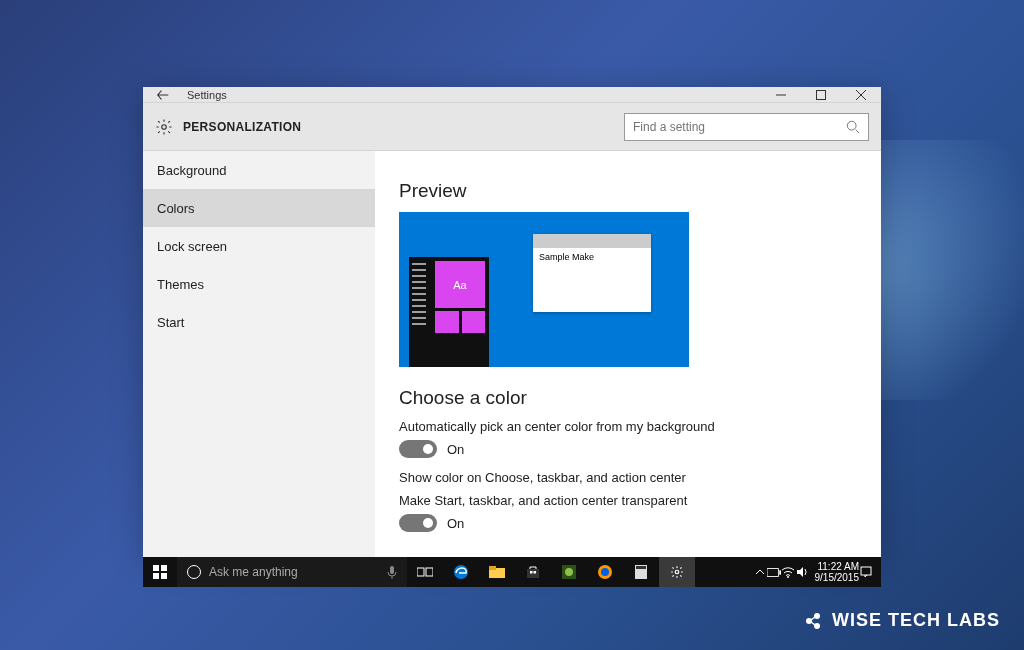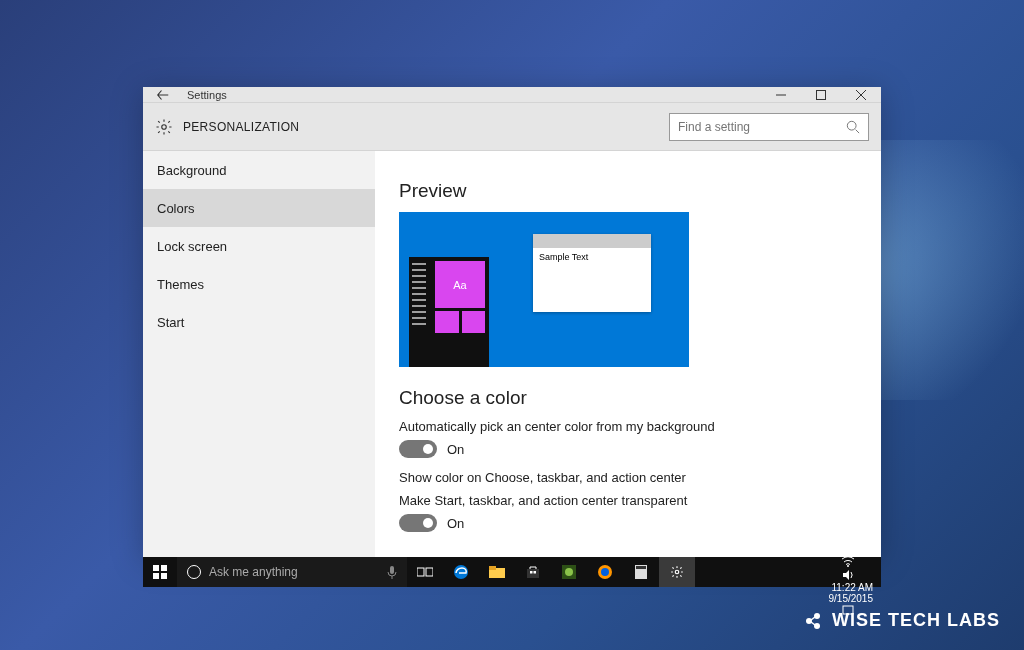--- a/index.html
+++ b/index.html
@@ -36,23 +36,23 @@
 .win-controls { display: flex; }
 .win-btn { width: 40px; height: 28px; display: flex; align-items: center; justify-content: center; cursor: pointer; }
 .win-btn svg { width: 10px; height: 10px; stroke: #333; stroke-width: 1; fill: none; }
 
 .header {
   height: 48px; background: #e6e6e6; display: flex; align-items: center;
   justify-content: space-between; padding: 0 12px; border-bottom: 1px solid #d4d4d4;
 }
 .header-left { display: flex; align-items: center; gap: 10px; }
 .gear { width: 18px; height: 18px; }
-.page-title { font-size: 12px; font-weight: 400; letter-spacing: 0.3px; color: #222; }
+.page-title { font-size: 12px; font-weight: 700; letter-spacing: 0.3px; color: #222; }
 .search-box {
-  width: 200px; height: 28px; border: 1px solid #999; background: #fff;
+  width: 245px; height: 28px; border: 1px solid #999; background: #fff;
   display: flex; align-items: center; padding: 0 8px; font-size: 12px; color: #666;
 }
 .search-box input { border: none; outline: none; flex: 1; font-size: 12px; color: #666; }
 .search-box svg { width: 14px; height: 14px; stroke: #666; fill: none; }
 
 .body { flex: 1; display: flex; overflow: hidden; }
 .sidebar { width: 232px; background: #f2f2f2; }
 .nav-item {
   height: 38px; display: flex; align-items: center; padding: 0 14px;
   font-size: 13px; color: #222; cursor: pointer;
@@ -99,21 +99,21 @@
   background: #101010; display: flex; align-items: center; color: #fff; justify-content: flex-end;
 }
 .tb-start { width: 34px; height: 30px; display: flex; align-items: center; justify-content: center; }
 .tb-cortana { display: flex; align-items: center; gap: 8px; padding: 0 10px; background: #1a1a1a; height: 30px; width: 230px; }
 .tb-cortana-circle { width: 14px; height: 14px; border: 1.5px solid #fff; border-radius: 50%; }
 .tb-cortana-text { font-size: 12px; color: #aaa; }
 .tb-mic { margin-left: auto; }
 .tb-icons { display: flex; height: 30px; }
 .tb-icon { width: 36px; height: 30px; display: flex; align-items: center; justify-content: center; }
 .tb-icon.active { background: #3a3a3a; }
-.tb-tray { margin-left: auto; display: flex; align-items: center; padding: 0 8px; font-size: 10px; flex-direction: column; }
+.tb-tray { margin-left: auto; display: flex; align-items: center; padding: 0 8px; font-size: 10px; }
 .tb-clock { text-align: right; line-height: 1.1; font-size: 10px; padding-left: 6px; }
 .tray-ic { width: 14px; height: 14px; display: flex; align-items: center; justify-content: center; }
 </style>
 </head>
 <body>
 
 <div class="light-beam"></div>
 
 <div class="window">
   <div class="titlebar">
@@ -198,21 +198,21 @@
               <div class="pv-line"></div>
           </div>
           <div class="pv-start-right">
             <div class="pv-tile big">Aa</div>
             <div class="pv-tile"></div>
               <div class="pv-tile"></div>
           </div>
         </div>
         <div class="pv-window">
           <div class="pv-window-bar"></div>
-          <div class="pv-sample">Sample Text</div>
+          <div class="pv-sample">Sample Make</div>
         </div>
       </div>
 
       <div class="section-h">Choose a color</div>
 
       <div class="opt-label">Automatically pick an center color from my background</div>
       <div class="toggle-row">
         <div class="toggle on">
             <div class="knob"></div>
           </div>

